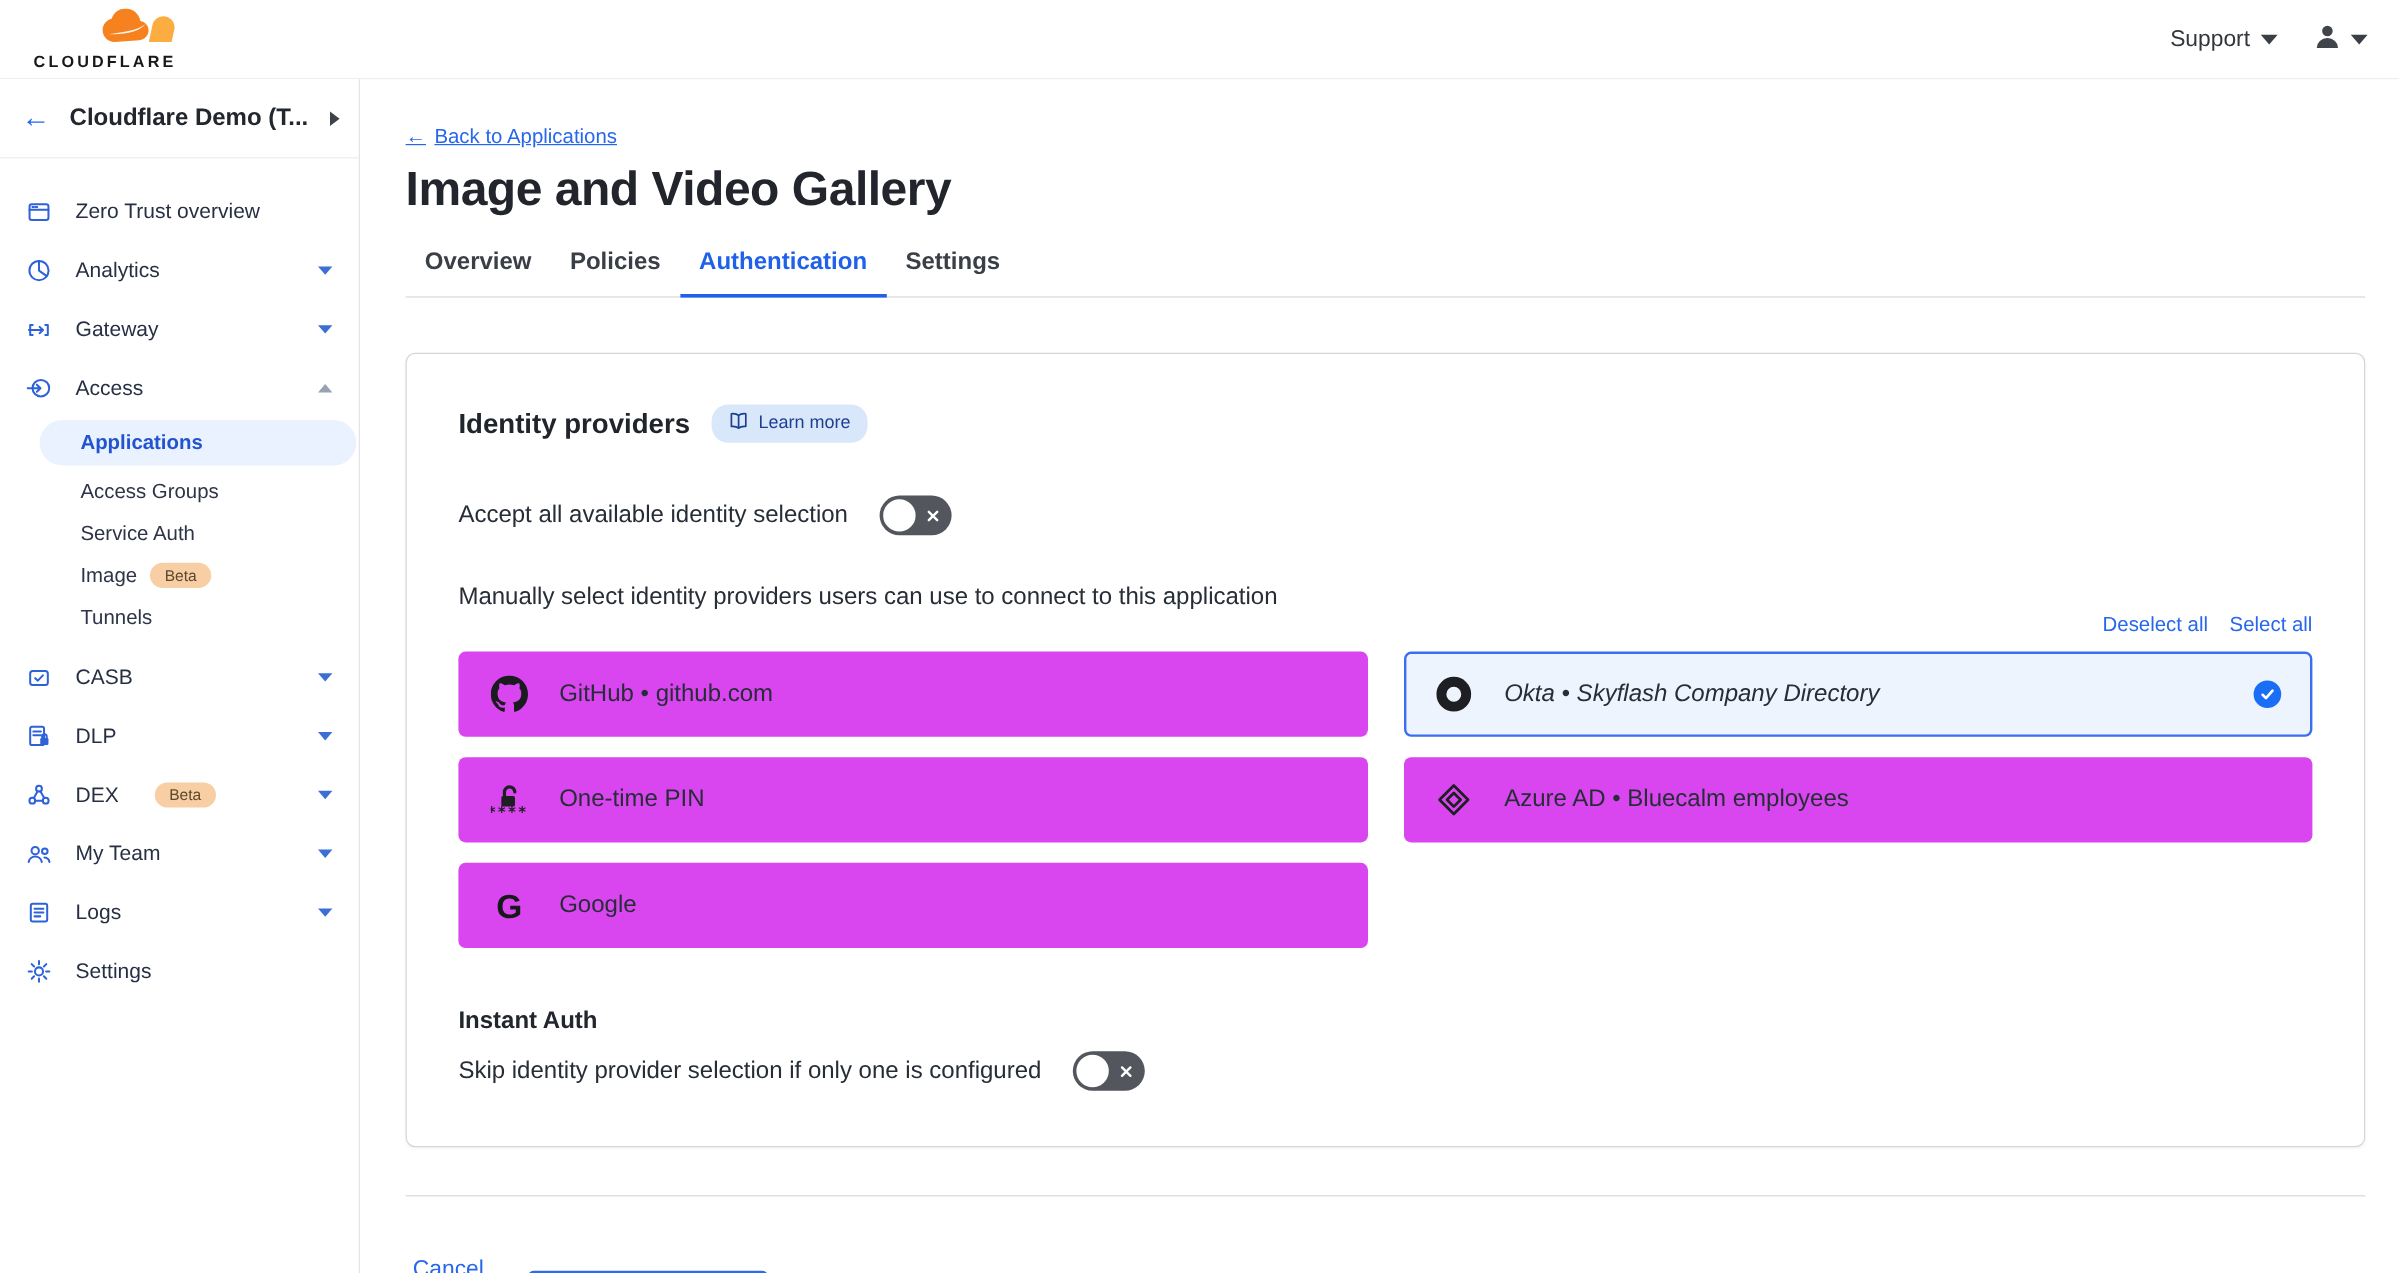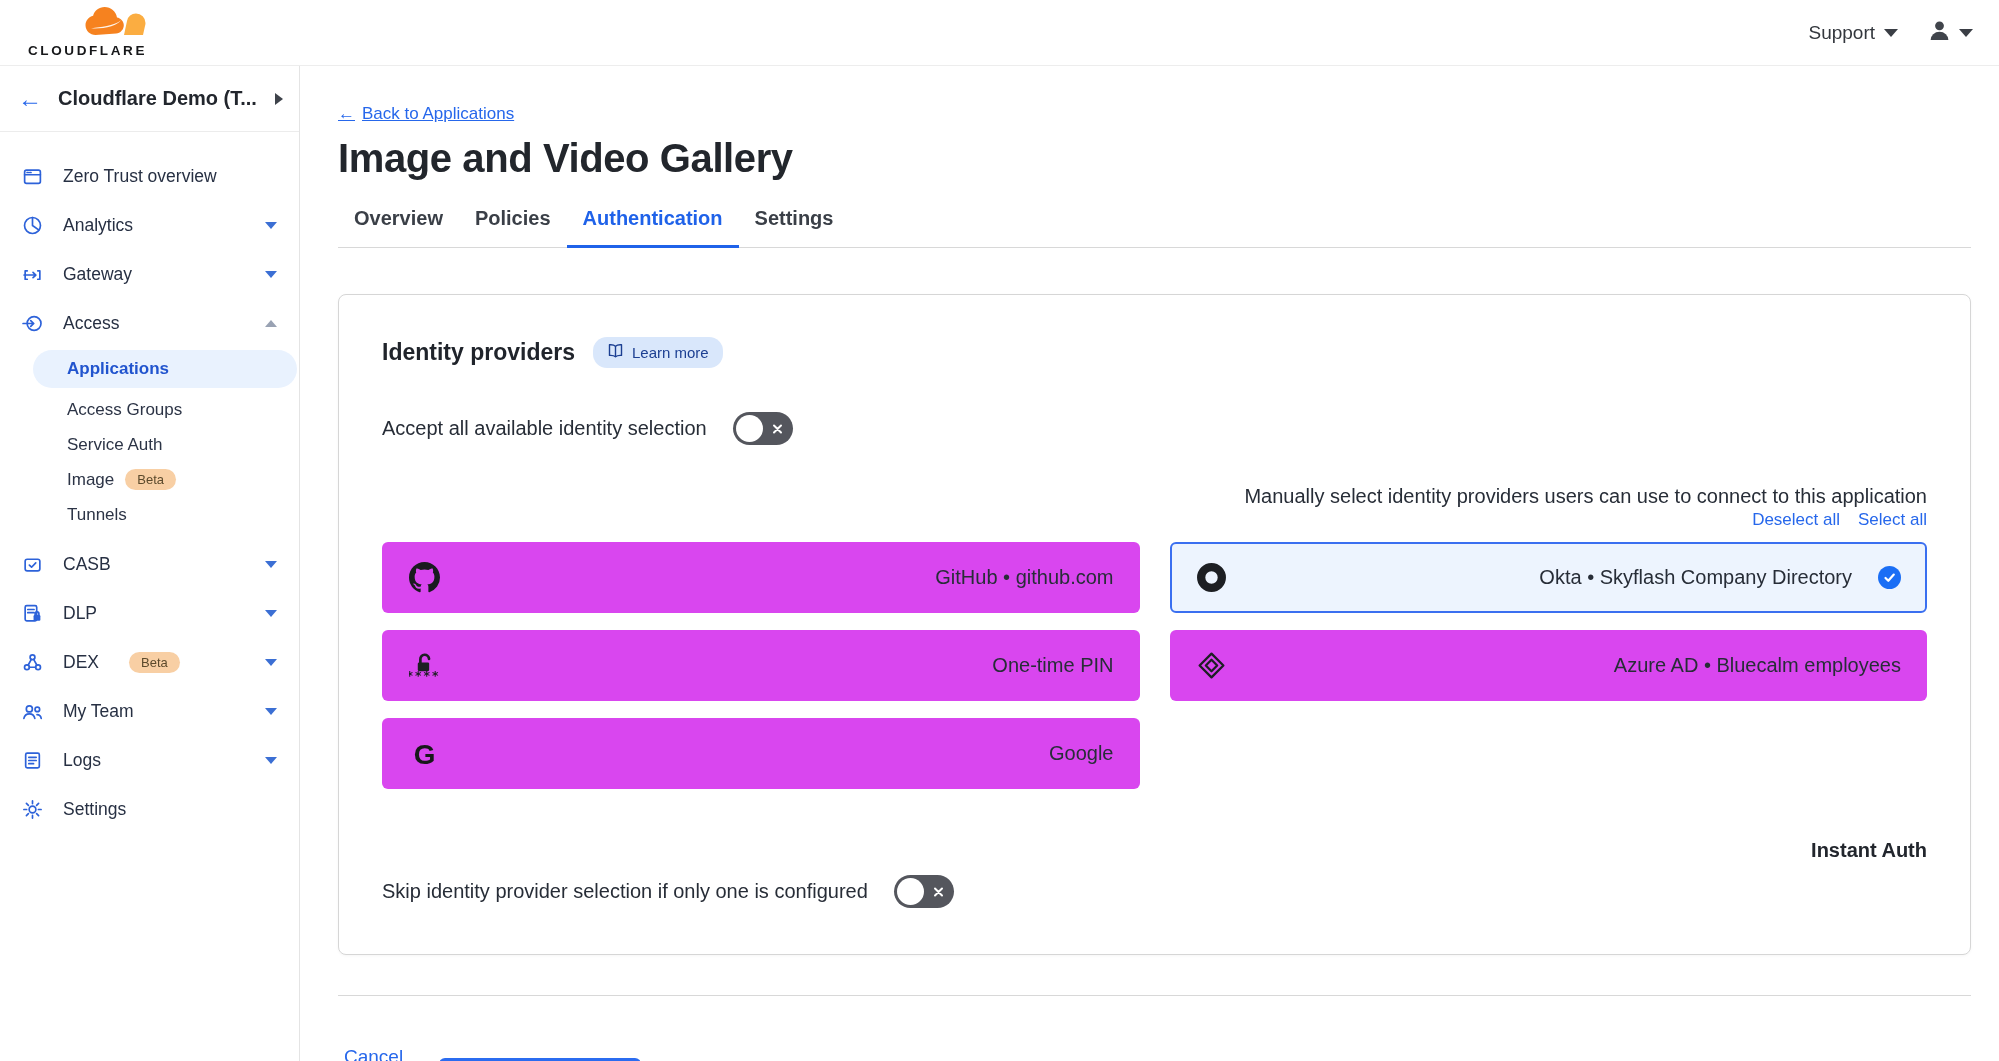--- a/index.html
+++ b/index.html
@@ -52,41 +52,41 @@
                text-decoration:underline; cursor:pointer; }
   .page-title { margin-top:12px; font-size:40px; font-weight:700; letter-spacing:-0.4px; color:#22262c; }
 
   .tabs { display:flex; margin-top:26px; border-bottom:1px solid #d8d8d8; }
   .tab { padding:0 16px 15px; font-size:20px; font-weight:600; color:#3a3f47; cursor:pointer;
          border-bottom:3px solid transparent; margin-bottom:-1px; }
   .tab.active { color:#1f62e9; border-bottom-color:#1f62e9; }
 
   
   .card { margin-top:46px; border:1px solid #d6d6d6; border-radius:8px; padding:42px 43px 46px;
-          box-shadow:0 1px 3px rgba(0,0,0,.04); background:#fff;text-align:right; }
+          box-shadow:0 1px 3px rgba(0,0,0,.04); background:#fff; }
   .card-heading-row { display:flex; align-items:center; gap:18px; }
   .card-heading { font-size:23px; font-weight:700; color:#20242b; }
   .learn-more { display:inline-flex; align-items:center; gap:8px; background:#d9e7fb; color:#1c3f92;
                 font-size:15px; padding:5px 14px 6px; border-radius:14px; cursor:pointer; }
 
   .accept-row { display:flex; align-items:center; gap:26px; margin-top:44px; font-size:20px; color:#272d37; }
 
   .toggle { width:60px; height:33px; border-radius:17px; background:#54565d; position:relative; cursor:pointer; flex-shrink:0; }
   .toggle .knob { position:absolute; left:3px; top:3px; width:27px; height:27px; border-radius:50%; background:#fff; }
   .toggle .xmark { position:absolute; right:9px; top:50%; transform:translateY(-50%); display:flex; }
 
   .manual-text { margin-top:40px; font-size:20px; color:#272d37; }
 
   .select-links { display:flex; justify-content:flex-end; gap:18px; margin-top:2px; font-size:17px; }
   .select-links a { color:#2667eb; cursor:pointer; }
 
   .providers { display:grid; grid-template-columns:1fr 1fr; column-gap:30px; row-gap:17px; margin-top:12px; }
   .provider { height:71px; background:#d946ef; border-radius:6px; display:flex; align-items:center;
               gap:26px; padding:0 26px; font-size:20px; color:#272d37; cursor:pointer; }
-  .provider.selected { background:#edf4fe; border:2px solid #3a6ff0; padding:4px 24px; }
+  .provider.selected { background:#edf4fe; border:2px solid #3a6ff0; padding:4px 24px;font-style:italic; }
   .picon { width:32px; display:flex; justify-content:center; align-items:center; flex-shrink:0; }
   .plabel { flex:1; white-space:nowrap; }
   .check-circle { width:23px; height:23px; border-radius:50%; background:#1a6ef5; display:flex;
                   align-items:center; justify-content:center; flex-shrink:0; }
 
   .instant { margin-top:50px; }
   .instant-heading { font-size:20px; font-weight:700; color:#22262d; }
   .skip-row { display:flex; align-items:center; gap:26px; margin-top:13px; font-size:20px; color:#272d37; }
 
   

